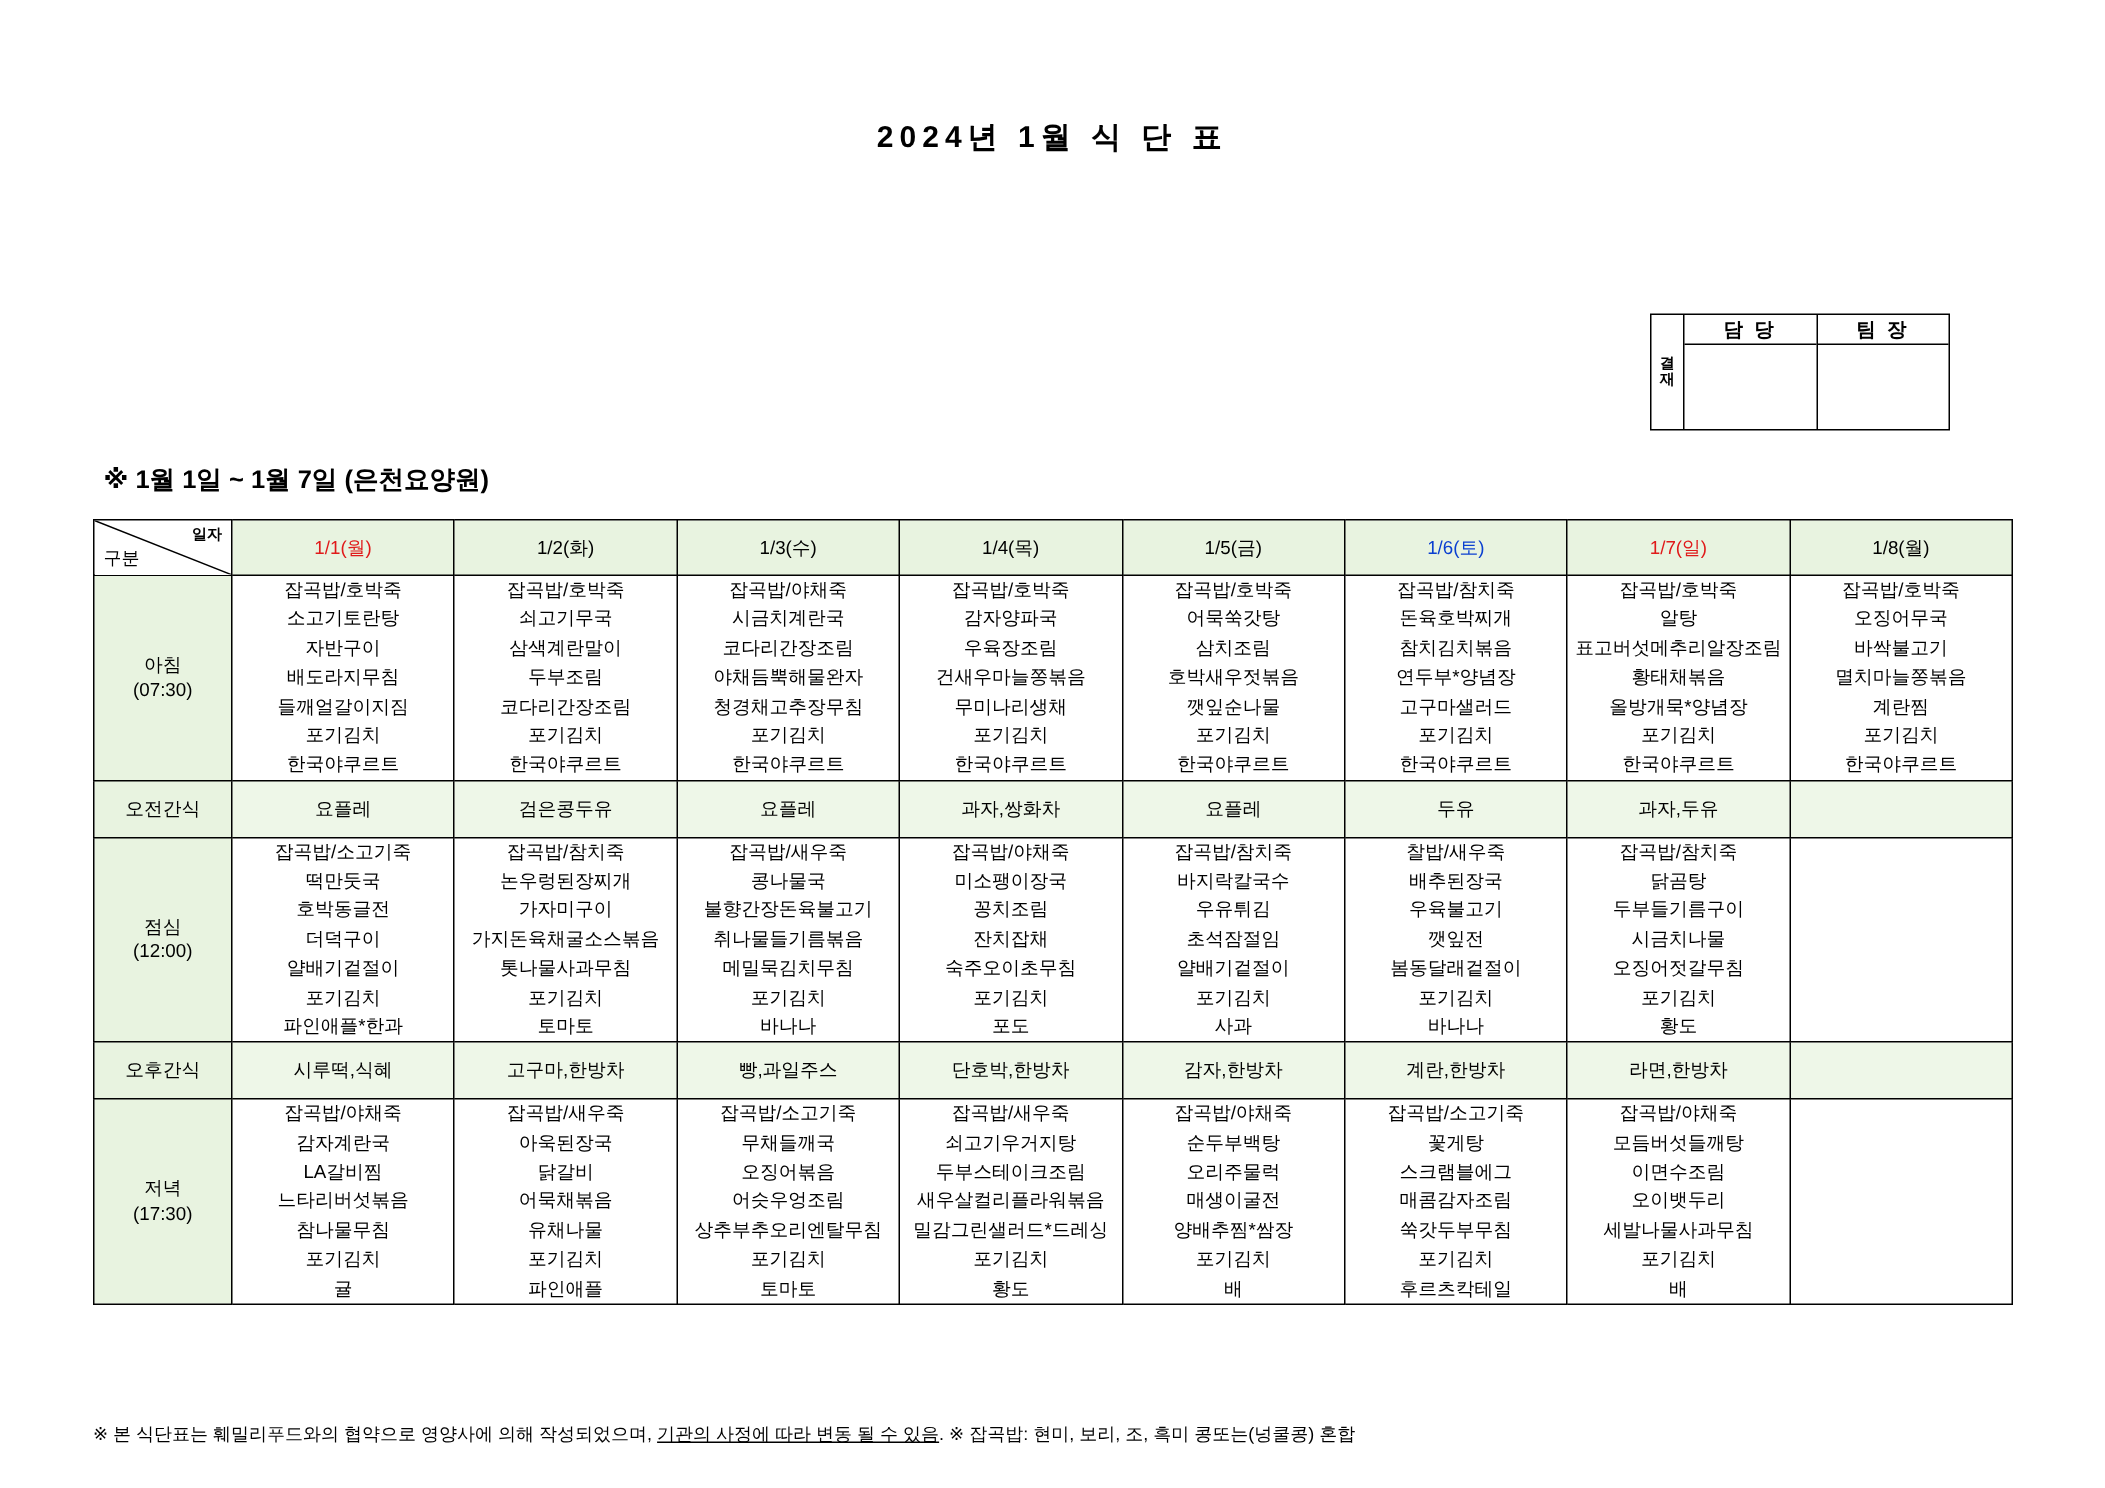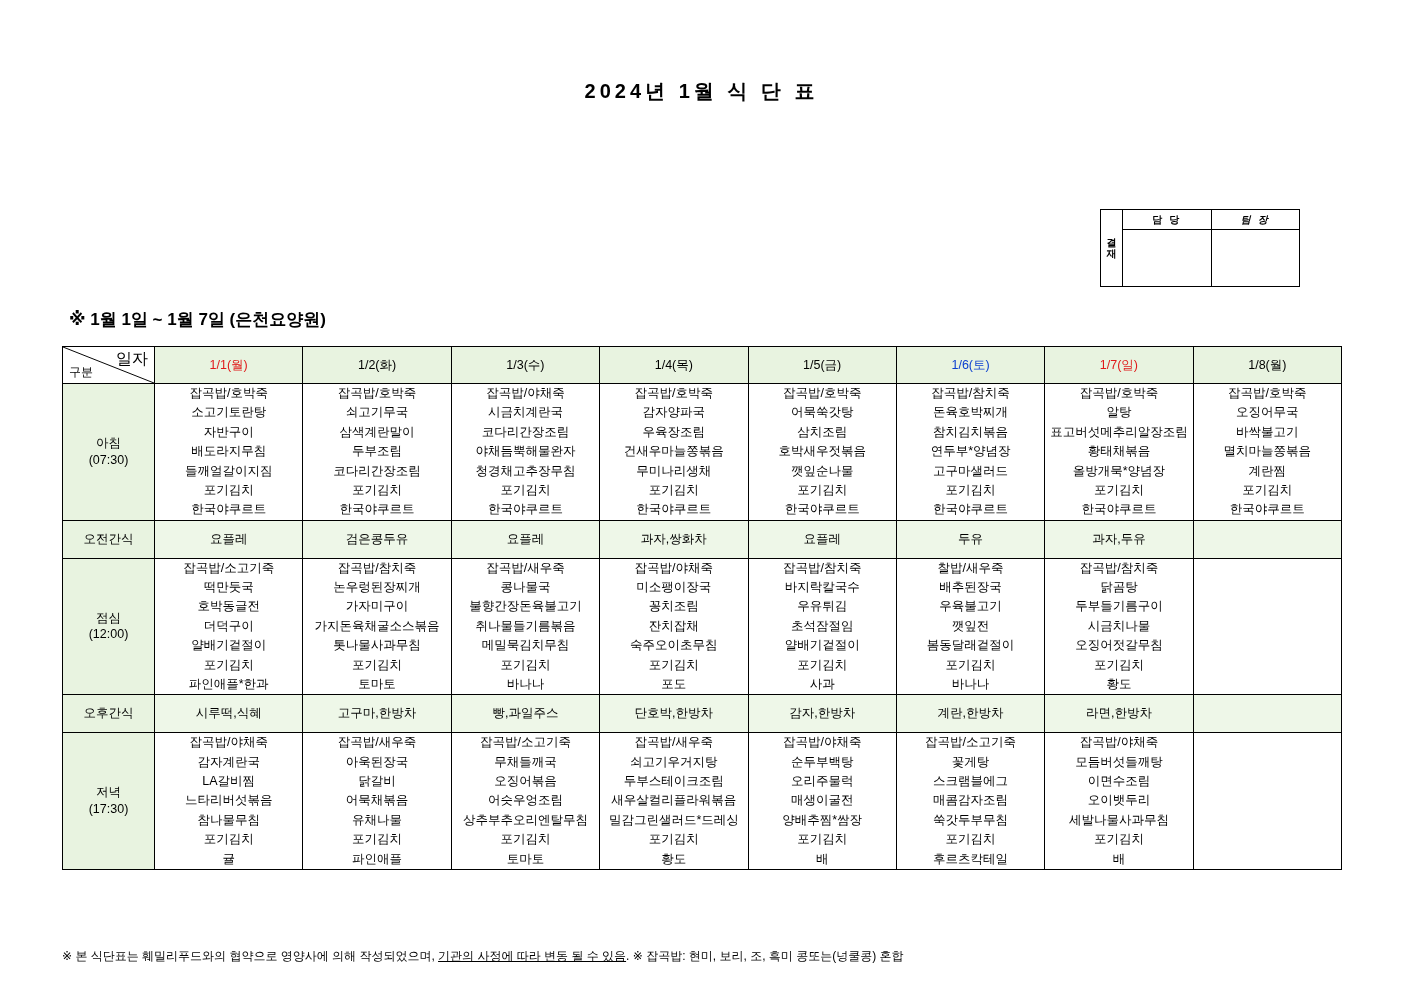--- a/index.html
+++ b/index.html
@@ -35,26 +35,26 @@
     border-right: 1px solid #000;
     display: flex; align-items: center; justify-content: center;
     font-size: 10px; font-weight: bold;
     line-height: 1.1;
   }
   .approval .cells { flex: 1; display: flex; }
   .approval .cell {
     flex: 1;
     display: flex; flex-direction: column;
   }
-  .approval .cell + .cell { border-left: 1px solid #000; font-style: italic; }
+  .approval .cell + .cell { border-left: 1px solid #000; }
   .approval .cell .head {
     height: 20px;
     border-bottom: 1px solid #000;
     display: flex; align-items: center; justify-content: center;
-    font-size: 10px; font-weight: bold; letter-spacing: 2px;
+    font-size: 13px; font-weight: bold; letter-spacing: 2px;
   }
   .approval .cell .body { flex: 1; }
 
   .period {
     position: absolute;
     top: 230px; left: 69px;
     font-size: 17px;
     font-weight: bold;
   }
 
@@ -82,21 +82,21 @@
     position: relative;
     width: 92px;
     background: #ffffff;
   }
   th.corner .diag {
     position: absolute; inset: 0;
   }
   th.corner .diag svg { width: 100%; height: 100%; display: block; }
   th.corner .lbl-date {
     position: absolute; top: 2px; right: 6px;
-    font-size: 16px; font-weight: normal;
+    font-size: 10px; font-weight: bold;
   }
   th.corner .lbl-kind {
     position: absolute; bottom: 2px; left: 6px;
     font-size: 12px; font-weight: normal;
   }
   .sat { color: #0a3fd0; }
   .sun { color: #e01a1a; }
 
   td.rowlabel {
     background: #e8f3e0;

